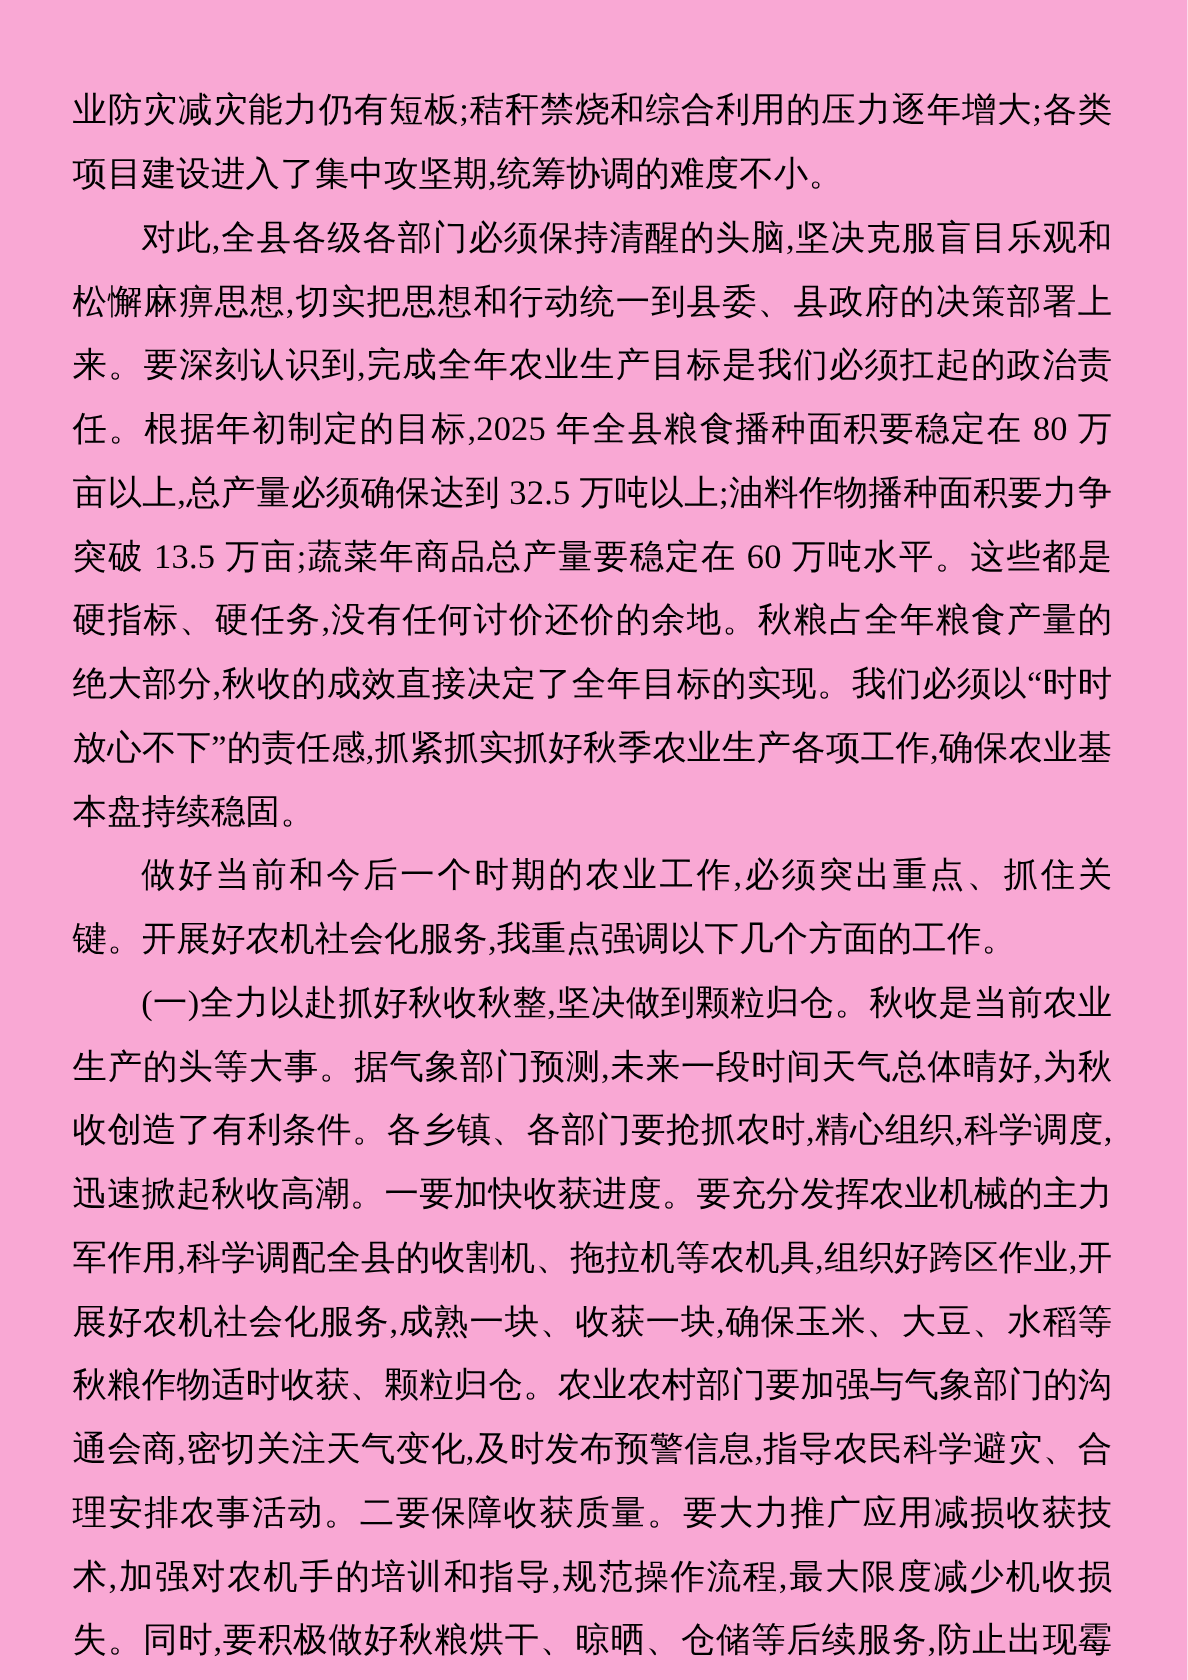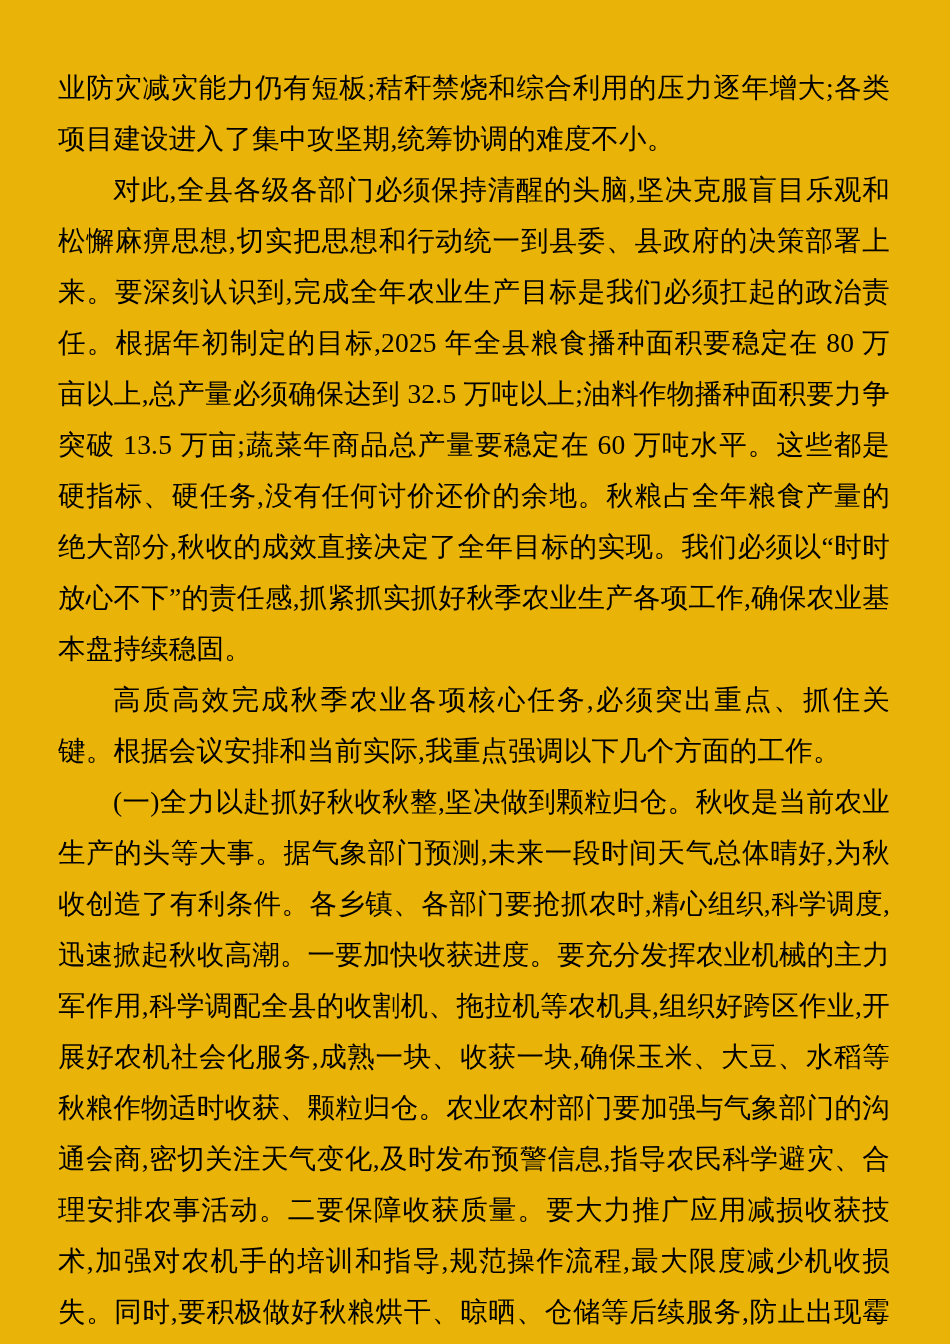--- a/index.html
+++ b/index.html
@@ -11,21 +11,21 @@
     width: 950px;
     height: 1344px;
     font-family: "Liberation Serif", "DejaVu Serif", serif;
     color: #000000;
   }
   .page {
     box-sizing: border-box;
     width: 950px;
     height: 1344px;
     padding: 62px 60px 62px 58px;
-    background: #eab308;
+    background: #f9a8d4;
     overflow: hidden;
   }
   .doc-body {
     font-size: 27.5px;
     line-height: 51px;
     letter-spacing: 0.2px;
     text-align: justify;
     text-justify: inter-ideograph;
   }
   .para {
@@ -40,16 +40,16 @@
     font-weight: bold;
   }
 </style>
 </head>
 <body>
 
 <div class="page">
   <div class="doc-body">
     <p class="para no-indent">业防灾减灾能力仍有短板;秸秆禁烧和综合利用的压力逐年增大;各类项目建设进入了集中攻坚期,统筹协调的难度不小。</p>
     <p class="para">对此,全县各级各部门必须保持清醒的头脑,坚决克服盲目乐观和松懈麻痹思想,切实把思想和行动统一到县委、县政府的决策部署上来。要深刻认识到,完成全年农业生产目标是我们必须扛起的政治责任。根据年初制定的目标,2025 年全县粮食播种面积要稳定在 80 万亩以上,总产量必须确保达到 32.5 万吨以上;油料作物播种面积要力争突破 13.5 万亩;蔬菜年商品总产量要稳定在 60 万吨水平。这些都是硬指标、硬任务,没有任何讨价还价的余地。秋粮占全年粮食产量的绝大部分,秋收的成效直接决定了全年目标的实现。我们必须以“时时放心不下”的责任感,抓紧抓实抓好秋季农业生产各项工作,确保农业基本盘持续稳固。</p>
-    <p class="para">高质高效完成秋季农业各项核心任务,必须突出重点、抓住关键。根据会议安排和当前实际,我重点强调以下几个方面的工作。</p>
+    <p class="para">做好当前和今后一个时期的农业工作,必须突出重点、抓住关键。开展好农机社会化服务,我重点强调以下几个方面的工作。</p>
     <p class="para">(一)全力以赴抓好秋收秋整,坚决做到颗粒归仓。秋收是当前农业生产的头等大事。据气象部门预测,未来一段时间天气总体晴好,为秋收创造了有利条件。各乡镇、各部门要抢抓农时,精心组织,科学调度,迅速掀起秋收高潮。一要加快收获进度。要充分发挥农业机械的主力军作用,科学调配全县的收割机、拖拉机等农机具,组织好跨区作业,开展好农机社会化服务,成熟一块、收获一块,确保玉米、大豆、水稻等秋粮作物适时收获、颗粒归仓。农业农村部门要加强与气象部门的沟通会商,密切关注天气变化,及时发布预警信息,指导农民科学避灾、合理安排农事活动。二要保障收获质量。要大力推广应用减损收获技术,加强对农机手的培训和指导,规范操作流程,最大限度减少机收损失。同时,要积极做好秋粮烘干、晾晒、仓储等后续服务,防止出现霉变坏粮,</p>
   </div>
 </div>
 
 </body></html>

